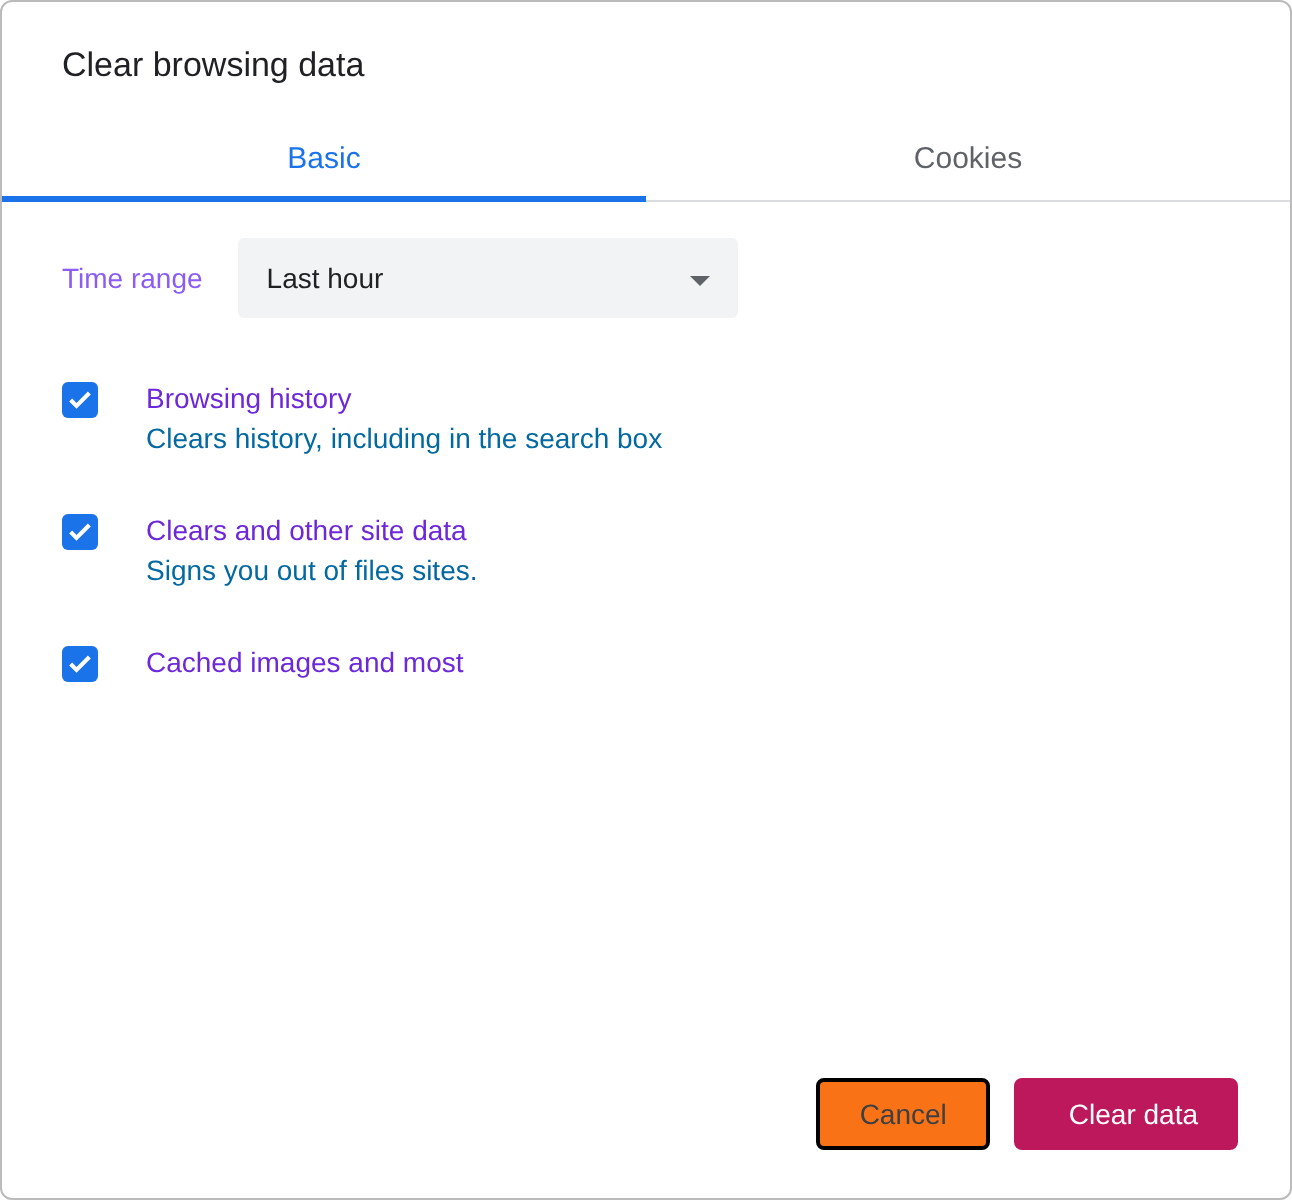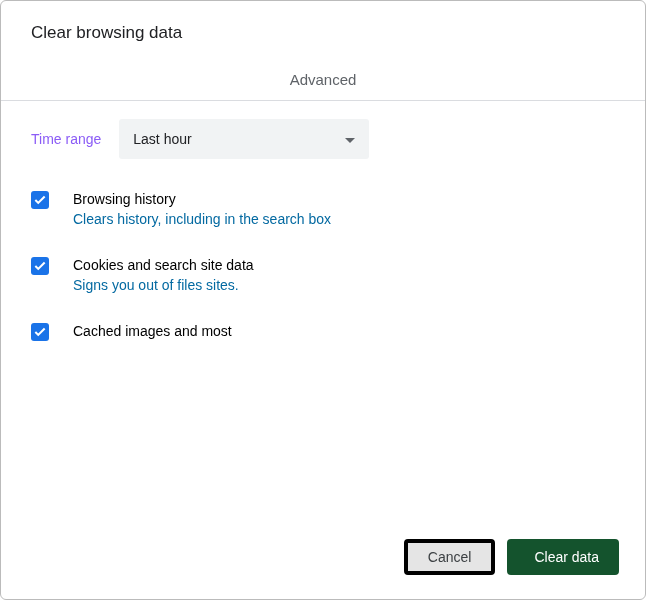--- a/index.html
+++ b/index.html
@@ -111,21 +111,21 @@
     .checkbox svg {
       width: 14px;
       height: 14px;
     }
     .check-text {
       display: flex;
       flex-direction: column;
     }
     .check-title {
       font-size: 14px;
-      color: #000000;
+      color: #6d28d9;
       line-height: 20px;
     }
     .check-sub {
       font-size: 14px;
       color: #0369a1;
       line-height: 20px;
     }
     .footer {
       display: flex;
       justify-content: flex-end;
@@ -137,38 +137,39 @@
       padding: 0 20px;
       border-radius: 4px;
       font-size: 14px;
       cursor: pointer;
       border: none;
       display: inline-flex;
       align-items: center;
       justify-content: center;
     }
     .btn-cancel {
-      background: #e5e5e5;
-      border: 4px solid #000000;
+      background: #f97316;
+      border: 2px solid #000000;
       color: #3c4043;
     }
     .btn-primary {
-      background: #14532d;
+      background: #be185d;
       color: #fff;
       padding-left: 27px;
     }
   </style>
 </head>
 <body>
 
 <div class="dialog">
   <div class="dialog-title">Clear browsing data</div>
 
   <div class="tabs">
-    <div class="tab">Advanced</div>
+    <div class="tab active">Basic</div>
+    <div class="tab">Cookies</div>
   </div>
 
   <div class="content">
     <div class="time-row">
       <span class="time-label">Time range</span>
       <div class="select">
         <span>Last hour</span>
         <span class="caret">
           <svg width="10" height="6" viewBox="0 0 10 6">
               <path d="M0 0 L5 5 L10 0 Z" fill="#5f6368"></path>
@@ -189,21 +190,21 @@
       </div>
     </div>
 
     <div class="check-row">
       <div class="checkbox">
         <svg viewBox="0 0 24 24">
             <path fill="none" stroke="#fff" stroke-width="3.5" d="M4 12 L9 17 L20 6"></path>
           </svg>
       </div>
       <div class="check-text">
-        <span class="check-title">Cookies and search site data</span>
+        <span class="check-title">Clears and other site data</span>
         <span class="check-sub">Signs you out of files sites.</span>
       </div>
     </div>
 
     <div class="check-row">
       <div class="checkbox">
         <svg viewBox="0 0 24 24">
             <path fill="none" stroke="#fff" stroke-width="3.5" d="M4 12 L9 17 L20 6"></path>
           </svg>
       </div>

